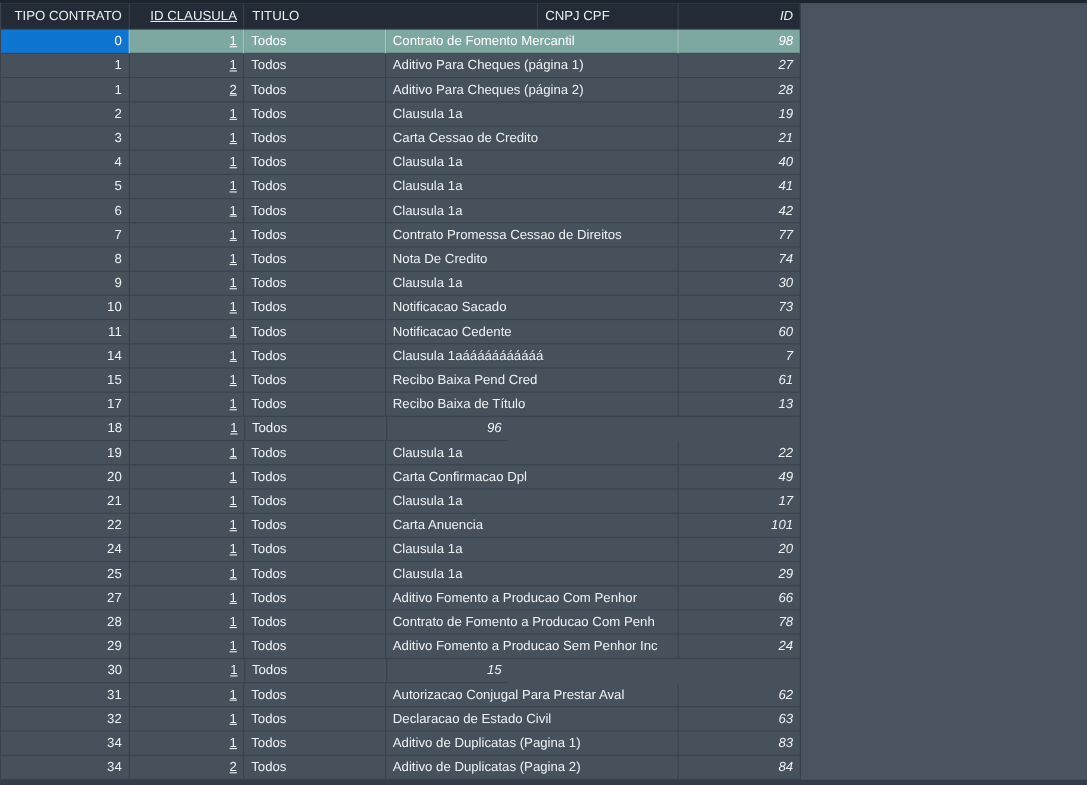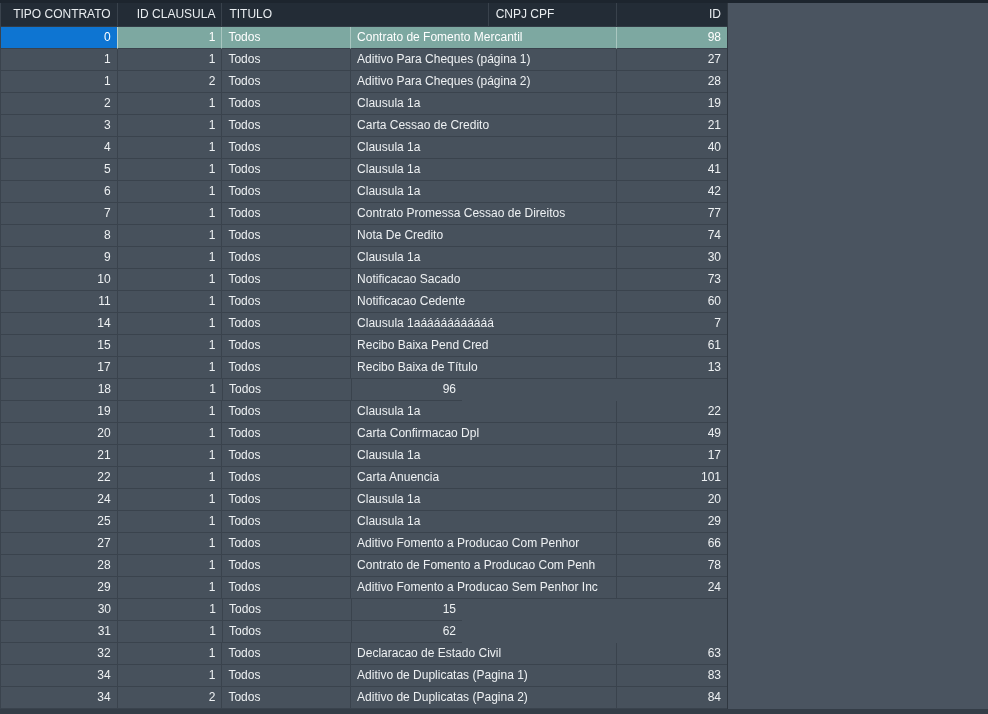--- a/index.html
+++ b/index.html
@@ -71,24 +71,24 @@
     color: #eef1f3;
     font-size: 12px;
     padding: 0 6px;
     border-right: 1px solid #3a434d;
     border-bottom: 1px solid #3a434d;
     white-space: nowrap;
     overflow: hidden;
     cursor: default;
   }
   .col0 { width: 117px; text-align: right; }
-  .col1 { width: 105px; text-align: right; }
+  .col1 { width: 105px; text-align: right; text-decoration: underline; }
   .col2 { width: 129px; text-align: left; }
   .col3 { width: 267px; text-align: left; }
-  .col4 { width: 110px; text-align: right; }
+  .col4 { width: 110px; text-align: right; font-style: italic; }
   .row .col4 { border-right: none; }
   .row.selected .cell {
     background: #7da8a1;
     border-right-color: #a9c6c0;
     border-bottom-color: #3a434d;
     color: #ffffff;
   }
   .row.selected .col0 {
     background: #0e75d2;
     border-right-color: #bcd2cd;
@@ -299,20 +299,21 @@
         <div class="row">
           <div class="cell col0">30</div>
           <div class="cell col1">1</div>
           <div class="cell col2">Todos</div>
           <div class="cell col4">15</div>
         </div>
         <div class="row">
           <div class="cell col0">31</div>
           <div class="cell col1">1</div>
           <div class="cell col2">Todos</div>
+          <div class="cell col3">Autorizacao Conjugal Para Prestar Aval</div>
           <div class="cell col4">62</div>
         </div>
         <div class="row">
           <div class="cell col0">32</div>
           <div class="cell col1">1</div>
           <div class="cell col2">Todos</div>
           <div class="cell col3">Declaracao de Estado Civil</div>
           <div class="cell col4">63</div>
         </div>
         <div class="row">

